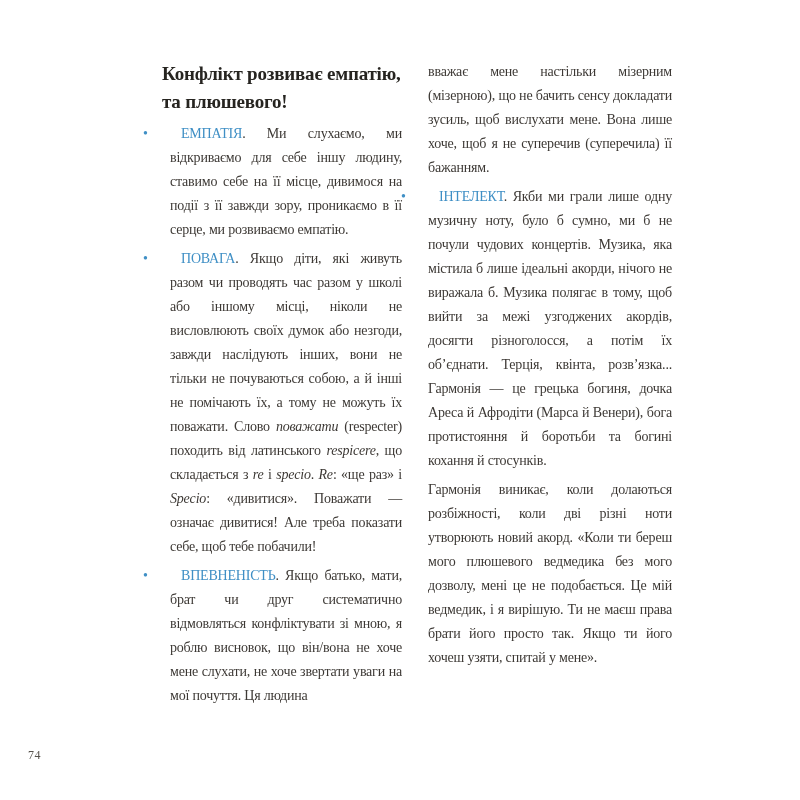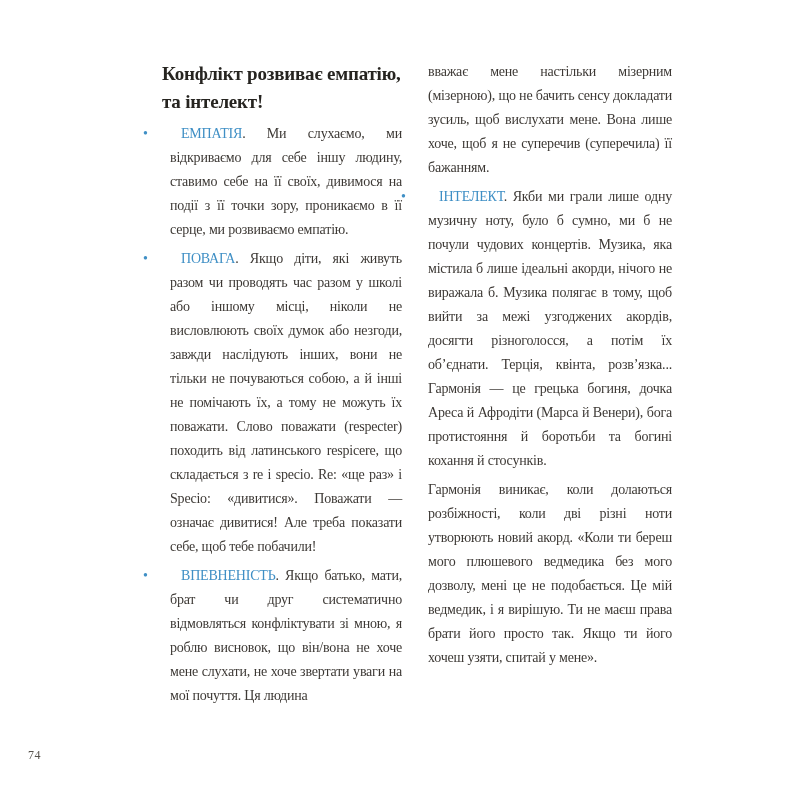--- a/index.html
+++ b/index.html
@@ -51,21 +51,21 @@
   .para { padding-left: 8px; }
 
   .bullet {
     position: absolute;
     left: -11px;
     top: 0;
     color: var(--accent, #3f8fc5);
     font-size: 14px;
   }
   .kw { color: var(--accent, #3f8fc5); margin-left: 19px; }
-  .it { }
+  .it { font-style: italic; }
 
   .page-number {
     position: absolute;
     left: 0;
     top: 748px;
     width: 100%;
     text-align: left;
     font-size: 12px;
     color: #55514b;
     letter-spacing: 0.5px;
@@ -74,25 +74,25 @@
 </style>
 </head>
 <body>
 
 <div class="page">
   <div class="content">
 
     <section class="col col-left">
       <div class="title">
         <div class="title-line">Конфлікт розвиває емпатію,</div>
-        <div class="title-line">та інтелект!</div>
+        <div class="title-line">та плюшевого!</div>
       </div>
 
       <p class="item">
-        <span class="bullet">•</span><span class="kw">ЕМПАТІЯ</span><span class="txt"><span>. Ми слухаємо, ми відкриваємо для себе іншу людину, ставимо себе на її своїх, дивимося на події з її точки зору, проникаємо в її серце, ми розвиваємо емпатію.</span></span>
+        <span class="bullet">•</span><span class="kw">ЕМПАТІЯ</span><span class="txt"><span>. Ми слухаємо, ми відкриваємо для себе іншу людину, ставимо себе на її місце, дивимося на події з її завжди зору, проникаємо в її серце, ми розвиваємо емпатію.</span></span>
       </p>
 
       <p class="item">
         <span class="bullet">•</span><span class="kw">ПОВАГА</span><span class="txt"><span>. Якщо діти, які живуть разом чи проводять час разом у школі або іншому місці, ніколи не висловлюють своїх думок або незгоди, завжди наслідують інших, вони не тільки не почуваються собою, а й інші не помічають їх, а тому не можуть їх поважати. Слово </span><span class="it">поважати</span><span> (respecter) походить від латинського </span><span class="it">respicere</span><span>, що складається з </span><span class="it">re</span><span> і </span><span class="it">specio</span><span>. </span><span class="it">Re</span><span>: «ще раз» і </span><span class="it">Specio</span><span>: «дивитися». Поважати — означає дивитися! Але треба показати себе, щоб тебе побачили!</span></span>
       </p>
 
       <p class="item">
         <span class="bullet">•</span><span class="kw">ВПЕВНЕНІСТЬ</span><span class="txt"><span>. Якщо батько, мати, брат чи друг систематично відмовляться конфліктувати зі мною, я роблю висновок, що він/вона не хоче мене слухати, не хоче звертати уваги на мої почуття. Ця людина</span></span>
       </p>
     </section>

